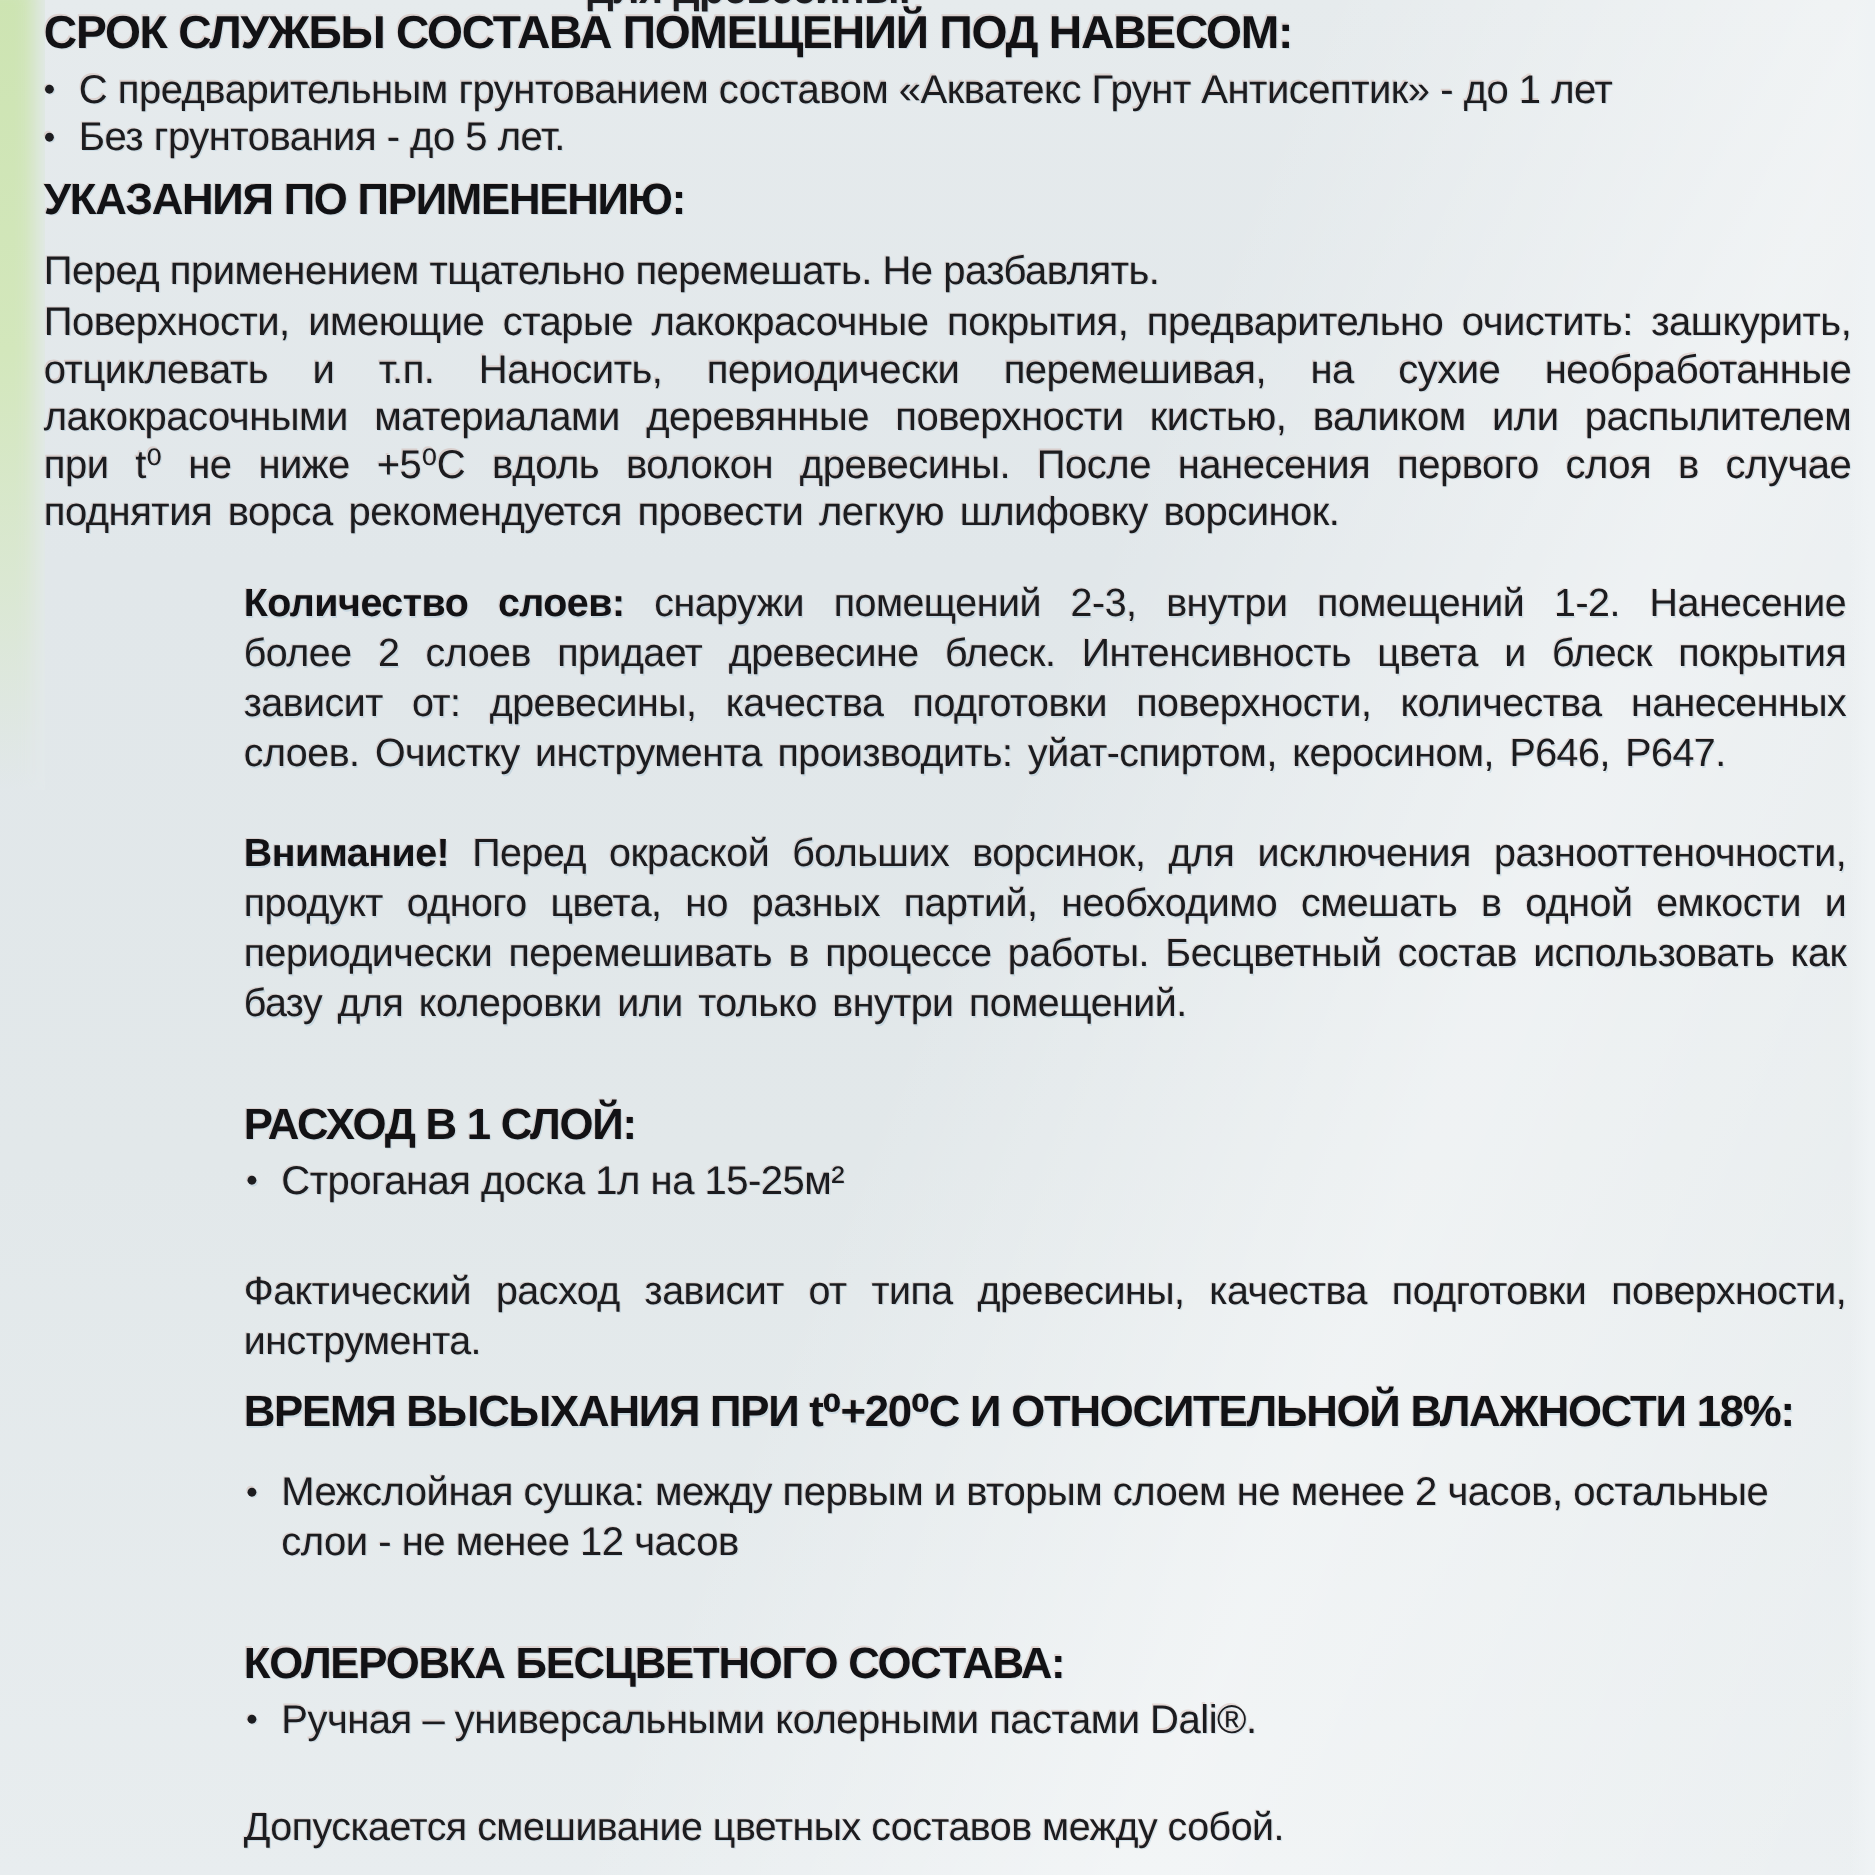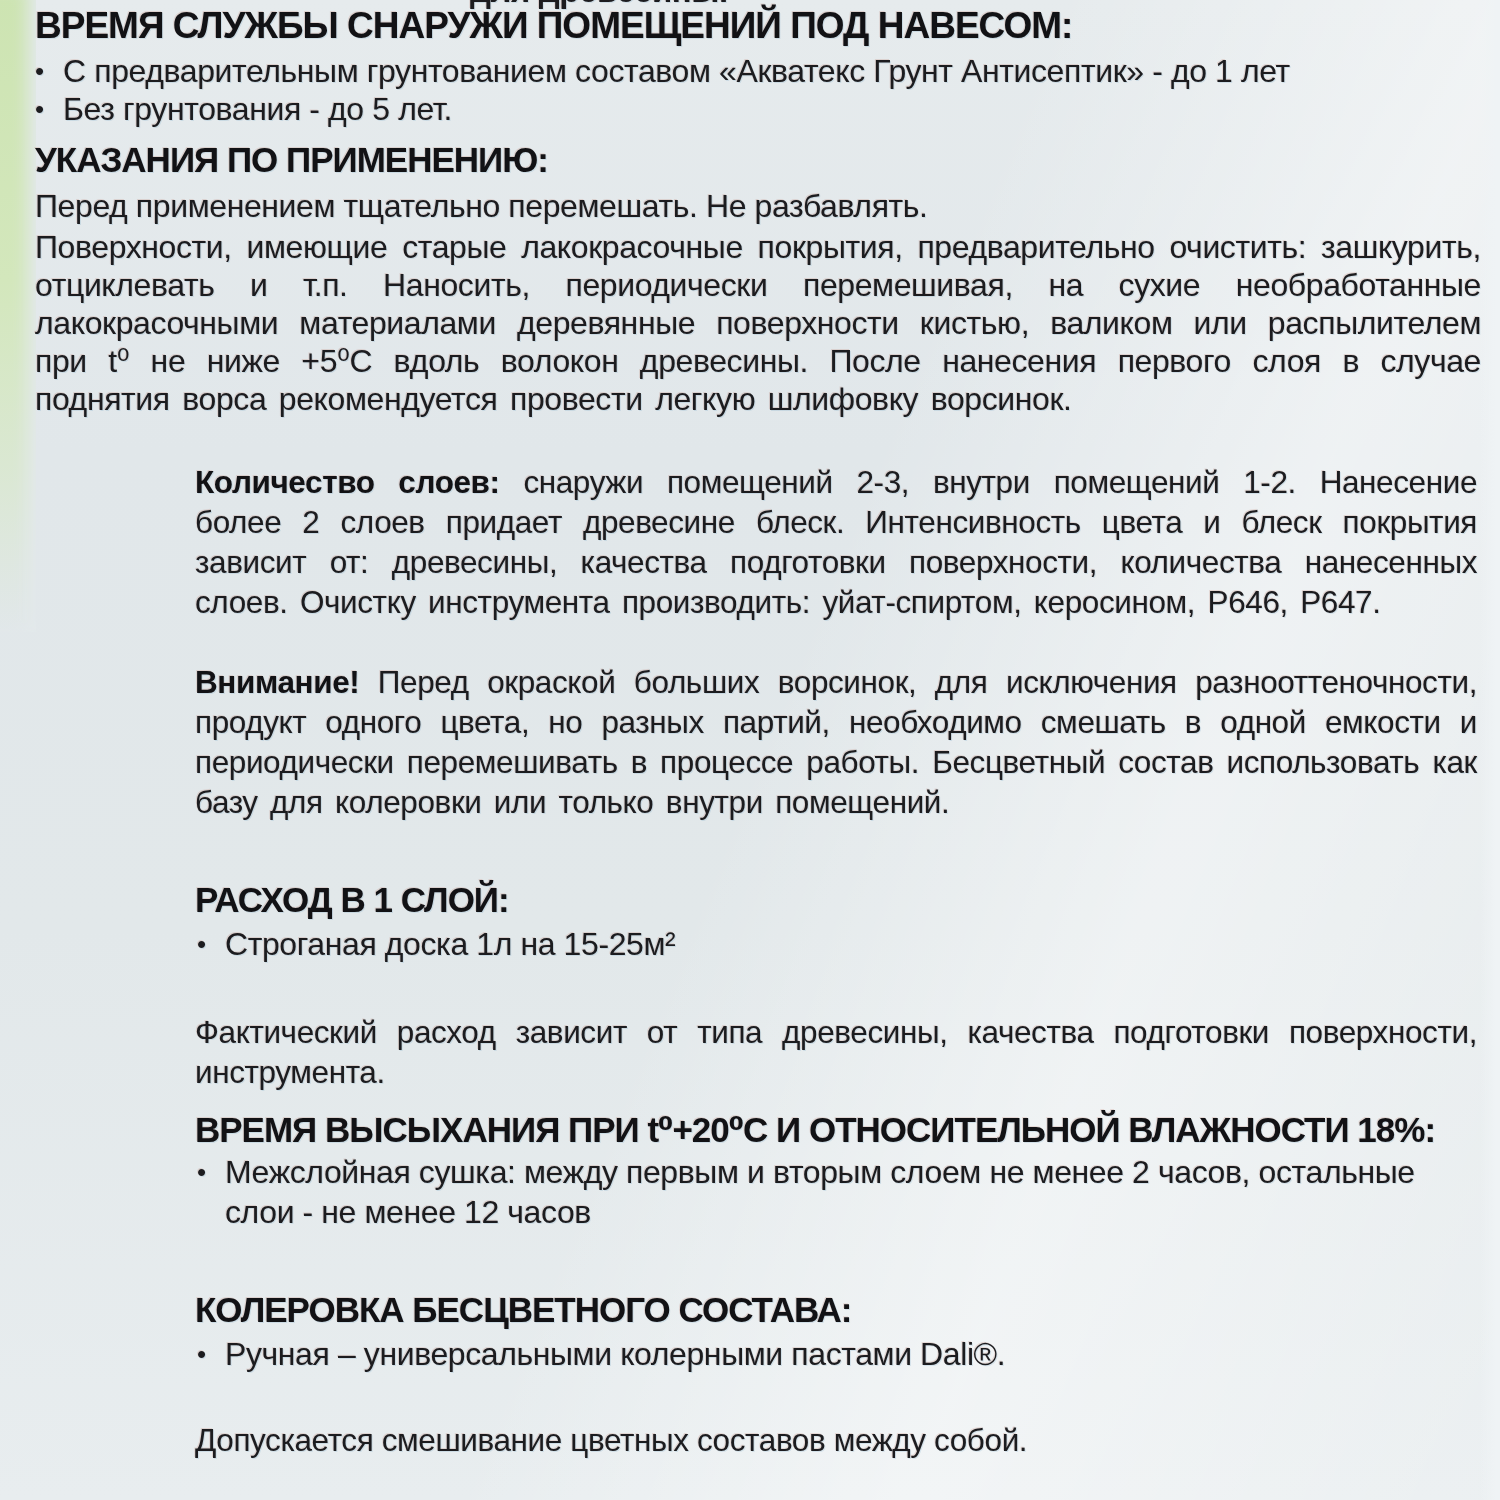--- a/index.html
+++ b/index.html
@@ -48,50 +48,50 @@
   .blist{list-style:none;margin:0;padding:0 0 0 28px;}
   .blist li{position:relative;}
   .blist li::before{
     content:"•";position:absolute;left:-28px;top:0;font-size:26px;
   }
   #sec-service .blist{margin-top:4px;}
   #sec-service .blist li{line-height:38px;font-size:32px;}
 
   
   #sec-usage{position:absolute;left:35px;top:138px;width:1446px;}
-  #sec-usage .line1{font-size:32px;line-height:40px;margin-top:4px;}
+  #sec-usage .line1{font-size:32px;line-height:40px;margin-top:14px;}
   #sec-usage .para{margin-top:2px;}
 
   
   #sec-main{position:absolute;left:195px;top:462px;width:1282px;}
   #sec-main .body-txt{line-height:40px;font-size:31.5px;}
   .fixed200{height:200px;overflow:visible;}
   .fixed80{height:80px;overflow:visible;}
   .lead{font-weight:bold;color:#121215;}
   #sec-main .h{margin-top:16px;}
   #sec-main .blist{padding-left:30px;}
   #sec-main .blist li{font-size:32px;}
   .lh45 li{line-height:45px;}
-  .lh40 li{line-height:40px;}
+  .lh40 li{line-height:40px;margin-top:21px;}
   #consumption-list{height:90px;}
   #drying-list{height:120px;}
   #tinting-list{height:88px;}
   #tinting-list li{line-height:44px;}
 </style>
 </head>
 <body>
 
 <div id="label">
   <div id="green-strip"></div>
   <div id="right-edge"></div>
 
   <div id="top-clip" class="txt">для древесины.</div>
 
   <div id="sec-service" class="txt">
-    <div class="h">ВРЕМЯ СЛУЖБЫ СНАРУЖИ ПОМЕЩЕНИЙ ПОД НАВЕСОМ:</div>
+    <div class="h">СРОК СЛУЖБЫ СОСТАВА ПОМЕЩЕНИЙ ПОД НАВЕСОМ:</div>
     <ul class="blist">
       <li>С предварительным грунтованием составом «Акватекс Грунт Антисептик» - до 1 лет</li>
       <li>Без грунтования - до 5 лет.</li>
     </ul>
   </div>
 
   <div id="sec-usage" class="txt">
     <div class="h">УКАЗАНИЯ ПО ПРИМЕНЕНИЮ:</div>
     <p class="line1">Перед применением тщательно перемешать. Не разбавлять.</p>
     <p class="para body-txt just" style="font-size:32px;line-height:38px;">Поверхности, имеющие старые лакокрасочные покрытия, предварительно очистить: зашкурить, отциклевать и т.п. Наносить, периодически перемешивая, на сухие необработанные лакокрасочными материалами деревянные поверхности кистью, валиком или распылителем при t⁰ не ниже +5⁰С вдоль волокон древесины. После нанесения первого слоя в случае поднятия ворса рекомендуется провести легкую шлифовку ворсинок.</p>

